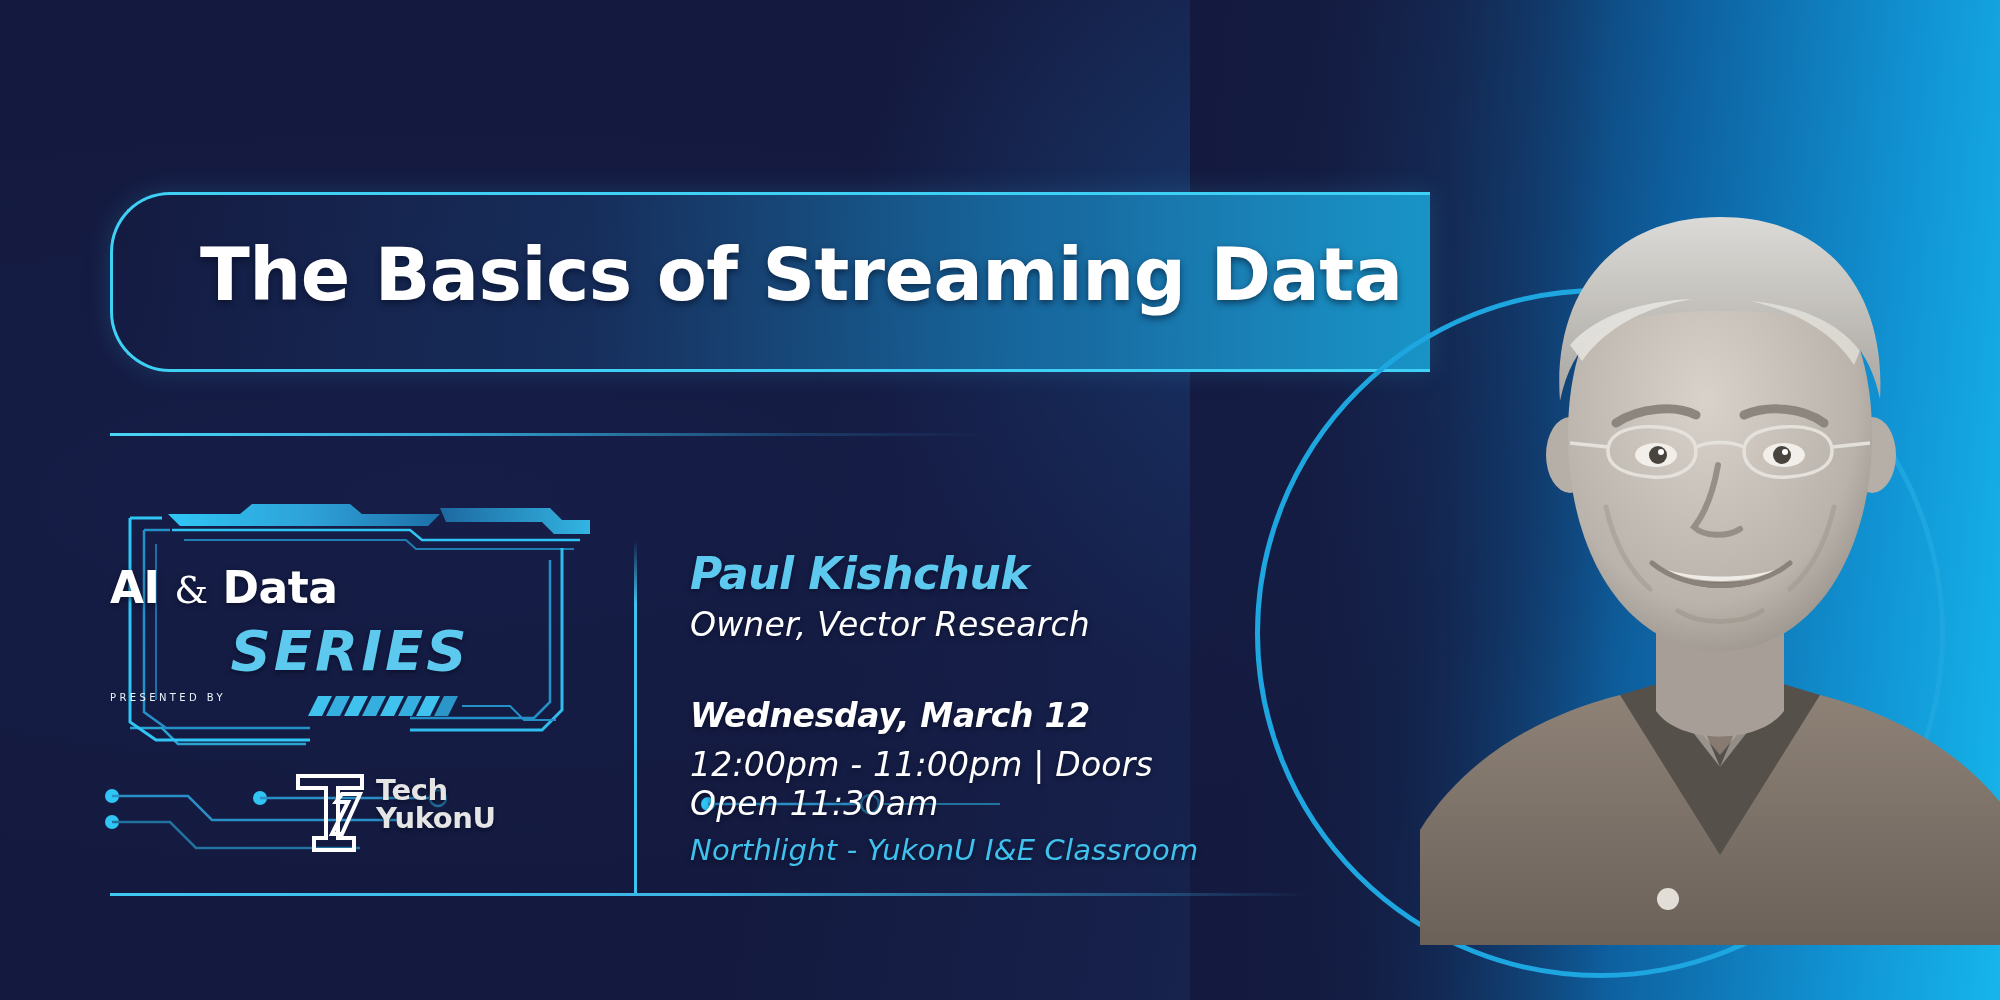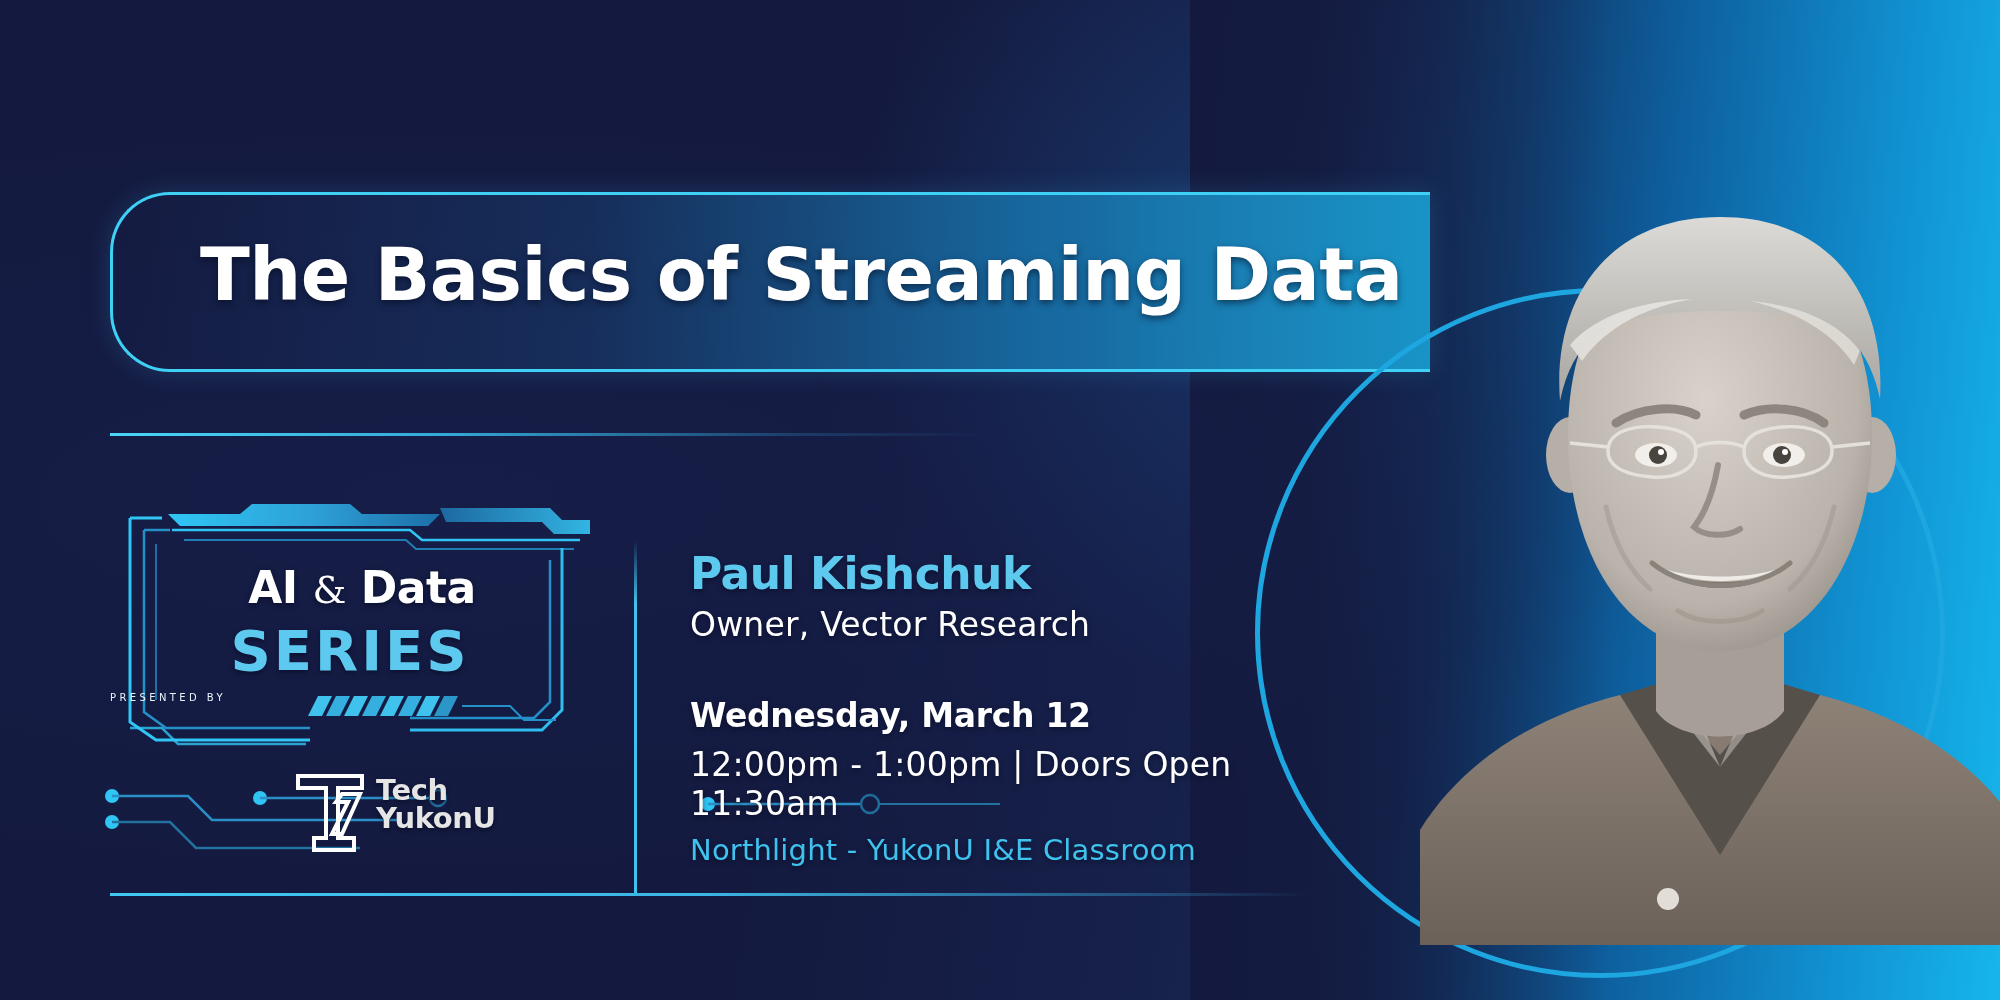--- a/index.html
+++ b/index.html
@@ -66,48 +66,48 @@
   }
   .divider-vertical{
     position:absolute;left:634px;top:540px;width:3px;height:356px;
     background:linear-gradient(180deg,rgba(60,180,230,0) 0%,#3fc3ee 18%,#3fc3ee 85%,#3fc3ee 100%);
   }
 
   
   .series-logo{position:absolute;left:110px;top:500px;width:480px;height:260px;}
   .series-logo svg{position:absolute;left:0;top:0;}
   .series-title{
-    position:absolute;left:12px;top:62px;width:480px;text-align:center;
+    position:absolute;left:0;top:62px;width:480px;text-align:left;
     font-family:"DejaVu Sans",sans-serif;font-weight:bold;font-size:44px;color:#ffffff;
     letter-spacing:-0.5px;text-shadow:0 2px 5px rgba(0,8,26,.6);
   }
   .series-title .amp{font-weight:normal;font-size:38px;font-family:"DejaVu Serif",serif;}
   .series-sub{
     position:absolute;left:0;top:118px;width:480px;text-align:center;
     font-family:"DejaVu Sans",sans-serif;font-weight:bold;font-size:56px;color:#5ec9ef;
-    letter-spacing:3px;text-shadow:0 2px 5px rgba(0,8,26,.6);
+    letter-spacing:3px;text-shadow:0 2px 5px rgba(0,8,26,.6);font-style:italic;
   }
   .series-presented{
     position:absolute;left:0;top:192px;width:480px;text-align:left;
     font-family:"DejaVu Sans",sans-serif;font-weight:normal;font-size:10px;color:#e8f4fb;
     letter-spacing:3.4px;
   }
 
   
   .ty-logo{position:absolute;left:292px;top:772px;width:160px;height:82px;}
   .ty-mark{position:absolute;left:0;top:0;}
   .ty-name{
     position:absolute;left:84px;top:4px;
     font-family:"DejaVu Sans",sans-serif;font-weight:bold;font-size:29px;color:#e5e5e5;
     line-height:0.97;letter-spacing:-.4px;text-shadow:0 2px 4px rgba(0,8,26,.6);
   }
   .circuits{position:absolute;left:100px;top:760px;}
 
   
-  .info{position:absolute;left:690px;top:548px;width:560px;}
+  .info{position:absolute;left:690px;top:548px;width:560px;font-style:italic;}
   .speaker-name{
     font-family:"DejaVu Sans",sans-serif;font-weight:bold;font-size:44px;color:#5ec9ef;
     letter-spacing:-.5px;text-shadow:0 2px 5px rgba(0,8,26,.55);margin:0;
   }
   .speaker-role{
     font-family:"DejaVu Sans",sans-serif;font-weight:normal;font-size:33px;color:#ffffff;
     margin:6px 0 0 0;letter-spacing:.2px;text-shadow:0 2px 5px rgba(0,8,26,.55);
   }
   .event-date{
     font-family:"DejaVu Sans",sans-serif;font-weight:bold;font-size:33px;color:#ffffff;
@@ -228,21 +228,21 @@
     <div class="ty-name">
       <div>Tech</div>
       <div>YukonU</div>
     </div>
   </div>
 
   <div class="info">
     <p class="speaker-name">Paul Kishchuk</p>
     <p class="speaker-role">Owner, Vector Research</p>
     <p class="event-date">Wednesday, March 12</p>
-    <p class="event-time">12:00pm - 1:00pm  |  Doors Open 11:30am</p>
+    <p class="event-time">12:00pm - 11:00pm  |  Doors Open 11:30am</p>
     <p class="event-venue">Northlight - YukonU I&amp;E Classroom</p>
   </div>
 
   <div class="portrait-ring"></div>
   <div class="portrait">
     <svg width="600" height="790" viewBox="0 0 600 790">
       <defs>
         <linearGradient id="shirt" x1="0" y1="0" x2="0" y2="1">
           <stop offset="0%" stop-color="#8e8277"></stop>
           <stop offset="100%" stop-color="#6b6159"></stop>

